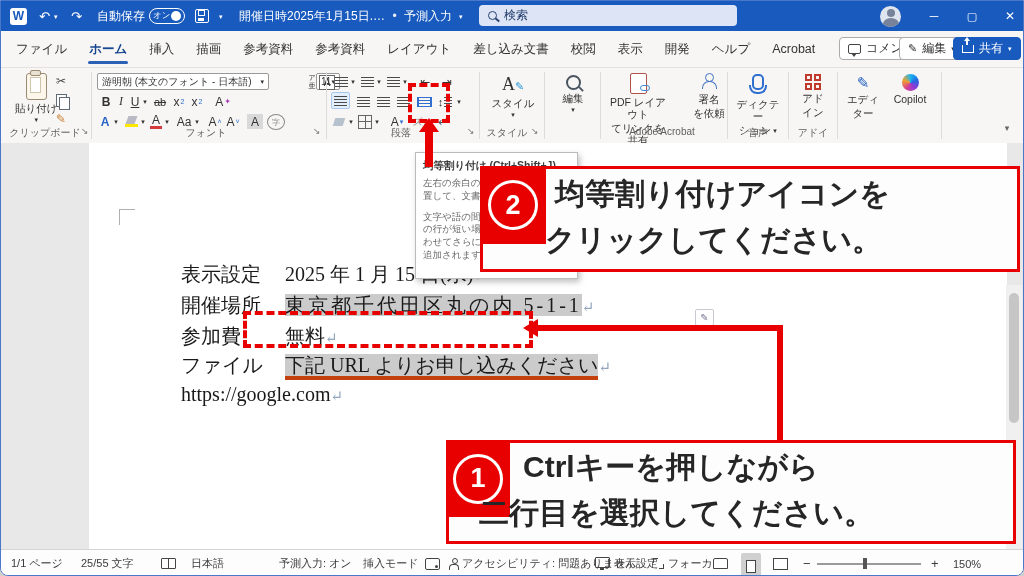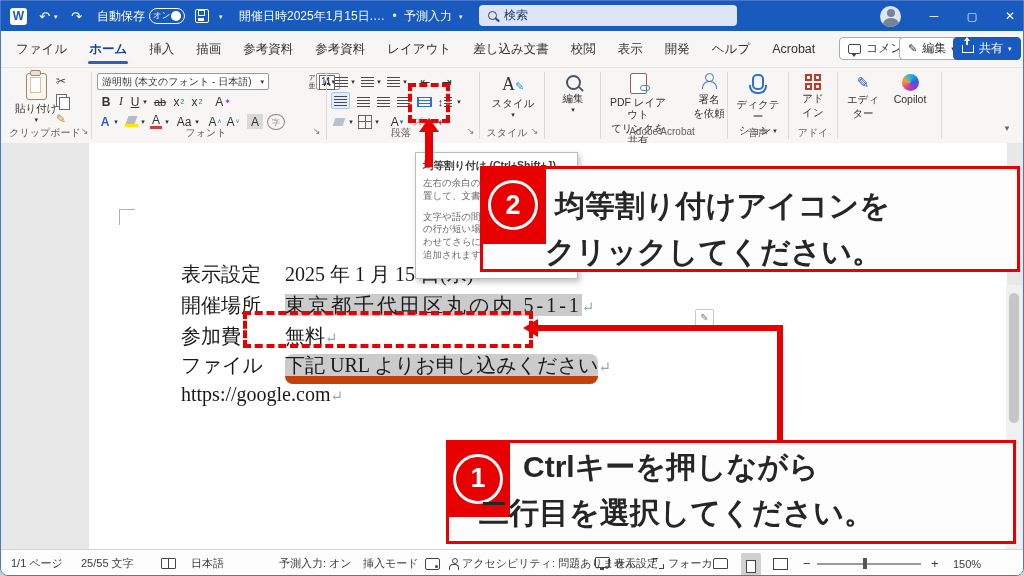--- a/index.html
+++ b/index.html
@@ -71,21 +71,21 @@
   .grid4{width:16px;height:16px;display:grid;grid-template-columns:1fr 1fr;grid-template-rows:1fr 1fr;gap:2px;}
   .grid4 i{border:2px solid #c0392b;display:block;}
   .cop{width:17px;height:17px;border-radius:50%;background:conic-gradient(#19b5f1,#2467e0,#9237d8,#d9418f,#f0a32f,#19b5f1);}
   
   .docarea{position:absolute;left:0;top:142px;width:100%;height:406px;background:#e9e8e8;}
   .page{position:absolute;left:88px;top:0;width:918px;height:406px;background:#fff;}
   .cropmark{position:absolute;left:30px;top:66px;width:15px;height:15px;border-left:1px solid #b0b0b0;border-top:1px solid #b0b0b0;}
   .dline{position:absolute;font-family:"Liberation Serif","DejaVu Serif",serif;font-size:20px;color:#1a1a1a;white-space:pre;}
   .dlabel{display:inline-block;width:104px;}
   .sel{background:#cbcbcb;}
-  .sel.cyan{border-bottom:8px solid #c2410c;border-radius:8px;}
+  .sel.cyan{border-bottom:4px solid #c2410c;}
   .retmark{color:#93a6bd;font-size:15px;}
   .wide{letter-spacing:3px;}
   .scrollbar{position:absolute;right:1px;top:142px;width:16px;height:406px;background:#f1f0f0;}
   .thumb{position:absolute;left:3px;top:8px;width:10px;height:130px;background:#c6c6c6;border-radius:5px;}
   .marginpen{position:absolute;left:694px;top:166px;width:17px;height:15px;border:1px solid #c9c9d6;border-radius:2px;
              color:#7a7a94;font-size:10px;display:flex;align-items:center;justify-content:center;background:#fff;}
   
   .tooltip{position:absolute;left:414px;top:151px;width:163px;height:127px;background:#fff;border:1px solid #bcbcbc;
            box-shadow:2px 3px 6px rgba(0,0,0,.25);z-index:5;padding:6px 7px;box-sizing:border-box;}
   .tt-title{font-size:10.5px;font-weight:bold;color:#3b3b3b;margin-bottom:4px;}
@@ -441,21 +441,21 @@
   </div>
 
   <div class="dashbox" style="left:407px;top:82px;width:42px;height:40px;"></div>
   <div class="arrow-shaft" style="left:424px;top:130px;width:8px;height:36px;"></div>
   <div class="arrow-up-head" style="left:418px;top:117px;"></div>
 
   <div class="stepbox" style="left:479px;top:165px;width:540px;height:106px;">
     <div class="badge" style="width:66px;height:78px;">
       <span class="circ">2</span>
     </div>
-    <div class="steptext" style="left:72px;top:2px;margin-top:12px;">
+    <div class="steptext" style="left:72px;top:2px;">
       <div>均等割り付けアイコンを</div>
       <div style="margin-left:-10px;">クリックしてください。</div>
     </div>
   </div>
 
   <div class="dashbox" style="left:242px;top:310px;width:290px;height:37px;"></div>
   <div class="arrow-left-head" style="left:522px;top:318px;"></div>
   <div class="arrow-shaft" style="left:536px;top:324px;width:246px;height:6px;"></div>
   <div class="arrow-shaft" style="left:776px;top:324px;width:6px;height:116px;"></div>
 

